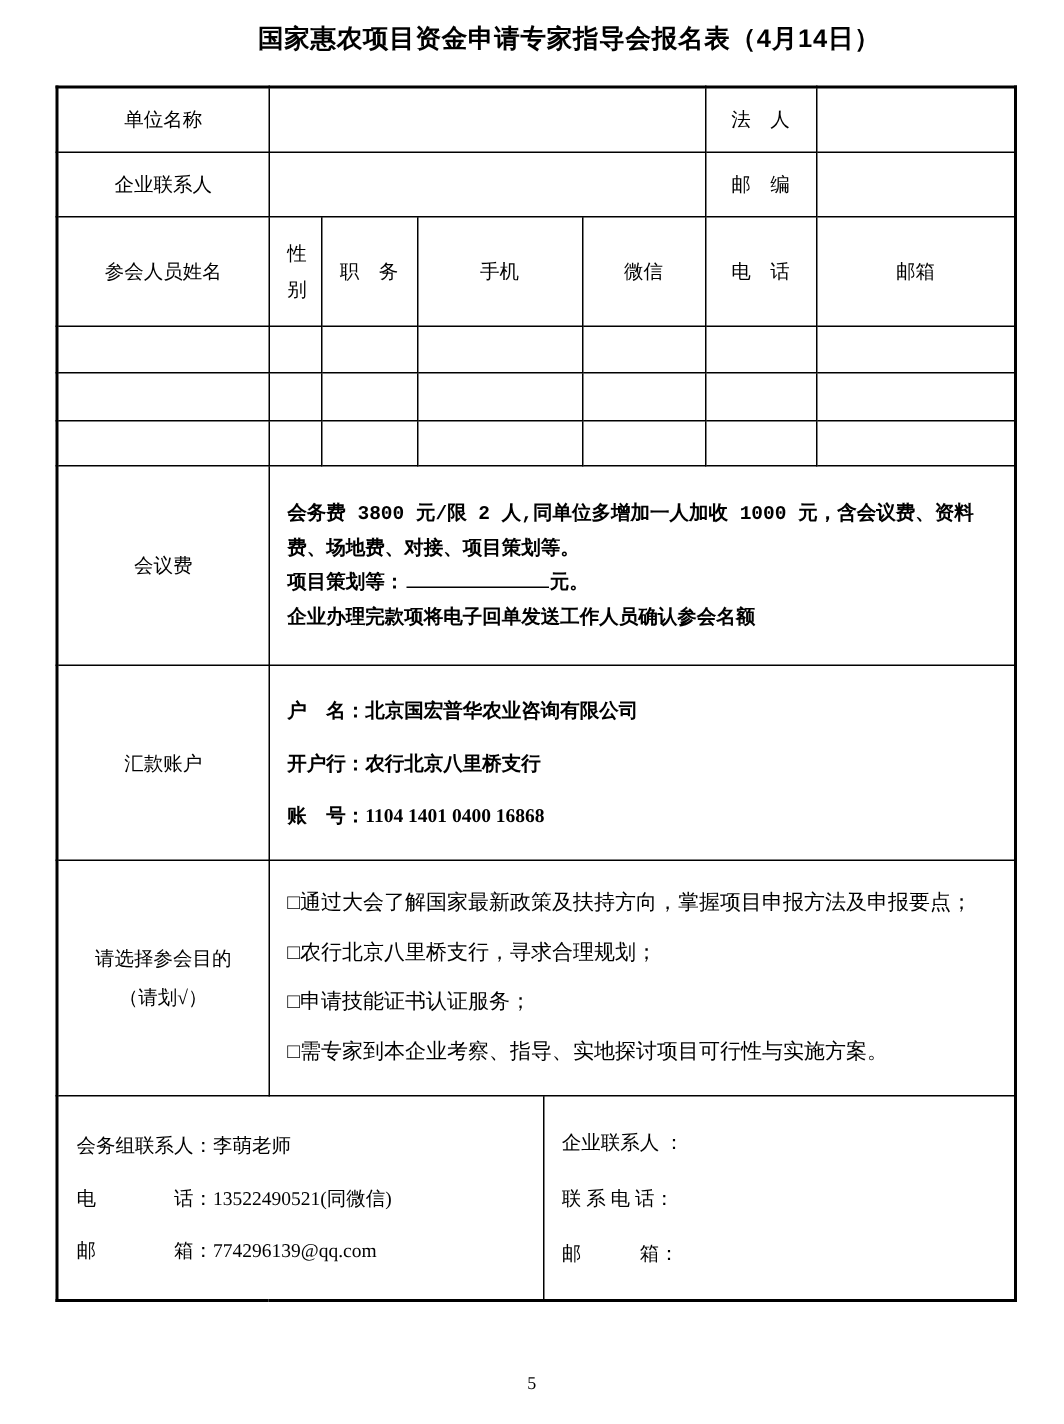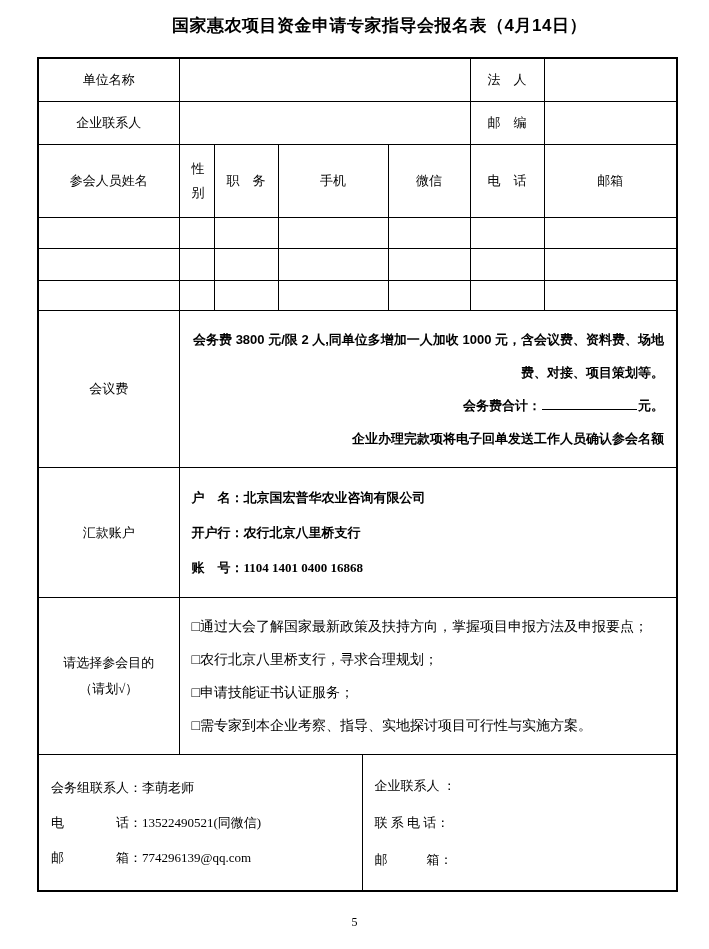--- a/index.html
+++ b/index.html
@@ -24,22 +24,22 @@
     font-size:13px;vertical-align:middle;
   }
   td.lbl{text-align:center;}
   td.blank{background:#fff;}
   tr.r1{height:36px;}  tr.r2{height:31px;}  tr.r3{height:68px;}
   tr.r4{height:31px;}  tr.r5{height:32px;}  tr.r6{height:30px;}
   tr.r7{height:133px;} tr.r8{height:105px;} tr.r9{height:135px;} tr.r10{height:129px;}
   td.hdr{text-align:center;line-height:24px;}
   td.content{padding:0 10px 0 13px;vertical-align:middle;}
   .bold-block{
-    font-family:Liberation Sans, sans-serif;
-    font-weight:bold;font-size:13px;line-height:33px;text-align:right;
+    font-family:Liberation Mono, monospace;
+    font-weight:bold;font-size:13px;line-height:23px;
   }
   .remit-block{
     font-family:Liberation Serif, serif;
     font-weight:bold;font-size:13px;line-height:35px;
   }
   .purpose-block{font-size:14px;line-height:33px;}
   .blank-underline{
     display:inline-block;width:95px;height:13px;
     border-bottom:1.5px solid #000;vertical-align:baseline;margin:0 1px;
   }
@@ -123,21 +123,21 @@
       <td class="blank"></td>
       <td class="blank"></td>
     </tr>
 
     <tr class="r7">
       <td class="lbl">会议费</td>
       <td colspan="7" class="content">
         <div class="bold-block">
           <div>会务费 3800 元/限 2 人,同单位多增加一人加收 1000 元，含会议费、资料费、场地费、对接、项目策划等。</div>
           <div>
-            <span>会务费合计：</span><span class="blank-underline"></span><span>元。</span>
+            <span>项目策划等：</span><span class="blank-underline"></span><span>元。</span>
           </div>
           <div>企业办理完款项将电子回单发送工作人员确认参会名额</div>
         </div>
       </td>
     </tr>
 
     <tr class="r8">
       <td class="lbl">汇款账户</td>
       <td colspan="7" class="content">
         <div class="remit-block">

